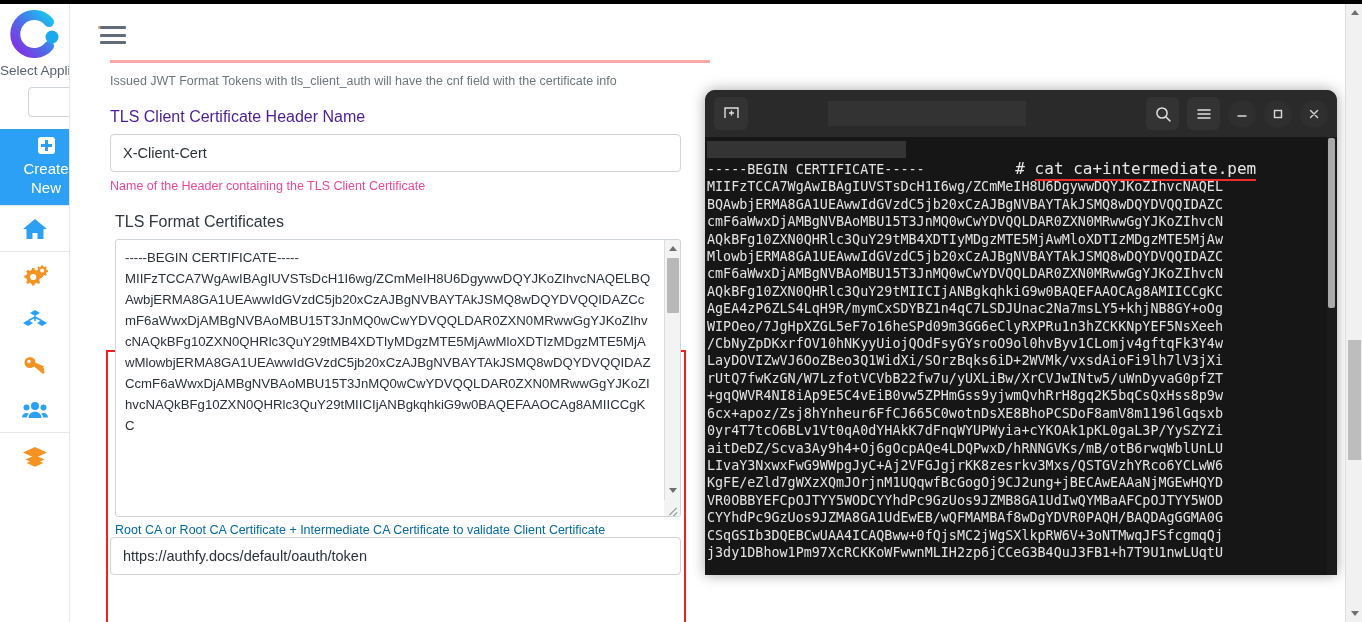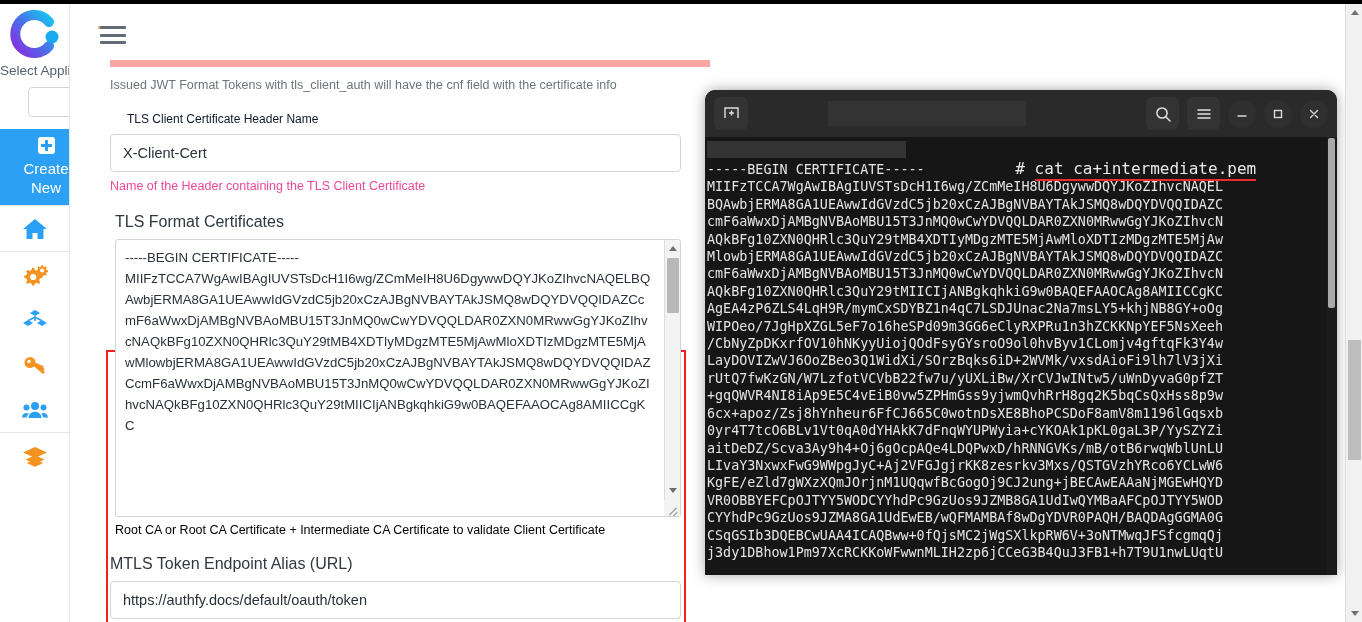--- a/index.html
+++ b/index.html
@@ -67,24 +67,24 @@
   .hamburger {
     position: absolute; left: 22px; top: 22px; width: 26px; height: 18px;
     display: flex; flex-direction: column; justify-content: space-between; cursor: pointer;
   }
   .hamburger span { display:block; height: 3px; background:#626c78; border-radius:1px; }
   .hamburger span:first-child { box-shadow: -2px 0 0 0 #e8a87c; }
 
   .form-area { position: absolute; left: 32px; top: 56px; width: 600px; }
   .hint-top {
     color: #6c757d; font-size: 12.5px; line-height: 18px;
-    border-top: 7px solid #fca5a5; padding-top: 9px;
+    border-top: 3px solid #fca5a5; padding-top: 9px;
   }
   .field-label {
-    color: #0f172a; font-size: 12px; margin-top: 18px; margin-bottom: 8px; margin-left: 17px;
+    color: #4c1d95; font-size: 16px; margin-top: 18px; margin-bottom: 8px;
   }
   .text-input {
     width: 571px; height: 38px; border: 1px solid #ced4da; border-radius: 4px;
     padding: 0 12px; font-size: 14.5px; color: #2b3139; background: #fff;
     font-family: "Liberation Sans", sans-serif;
   }
   .field-help { color: #ec4899; font-size: 12.5px; margin-top: 7px; }
 
   
   .highlight-box {
@@ -124,21 +124,21 @@
   }
   .ta-grip {
     position: absolute; right: 0; bottom: 0; width: 16px; height: 16px;
     background: #f3f3f3;
   }
   .ta-grip:before, .ta-grip:after {
     content:""; position:absolute; background:#8a8a8a; height:1px; transform: rotate(-45deg);
   }
   .ta-grip:before { width: 10px; right: 2px; bottom: 4px; }
   .ta-grip:after  { width: 6px; right: 2px; bottom: 1px; }
-  .cert-help { color: #000000; font-size: 12.5px; margin-top: 6px; padding-left:5px;}
+  .cert-help { color: #0369a1; font-size: 12.5px; margin-top: 6px; padding-left:5px;}
 
   .mtls-label { color: #30373f; font-size: 16px; margin-top: 18px; margin-bottom: 8px; }
 
   
   .terminal {
     position: absolute; left: 705px; top: 90px; width: 632px; height: 485px;
     background: #1b1b1b; border-radius: 10px 10px 0 0;
     box-shadow: 0 0 14px rgba(0,0,0,.35);
     overflow: hidden;
   }
@@ -333,21 +333,20 @@
               <div class="ta-arrow down">
                   <i></i>
                 </div>
             </div>
             <div class="ta-grip"></div>
           </div>
         </div>
         <div class="cert-help">Root CA or Root CA Certificate + Intermediate CA Certificate to validate Client Certificate</div>
       </div>
 
-      <div class="mtls-label">MTLS Token Endpoint Alias (URL)</div>
       <input class="text-input" type="text" value="https://authfy.docs/default/oauth/token" style="">
       
     </div>
   </div>
 
   <div class="terminal">
     <div class="term-titlebar">
       <div class="tb-newtab">
         <svg width="17" height="17" viewBox="0 0 17 17">
           <path d="M2 13 L2 3 L15 3 L15 13" fill="none" stroke="#e0e0e0" stroke-width="1.4"></path>

